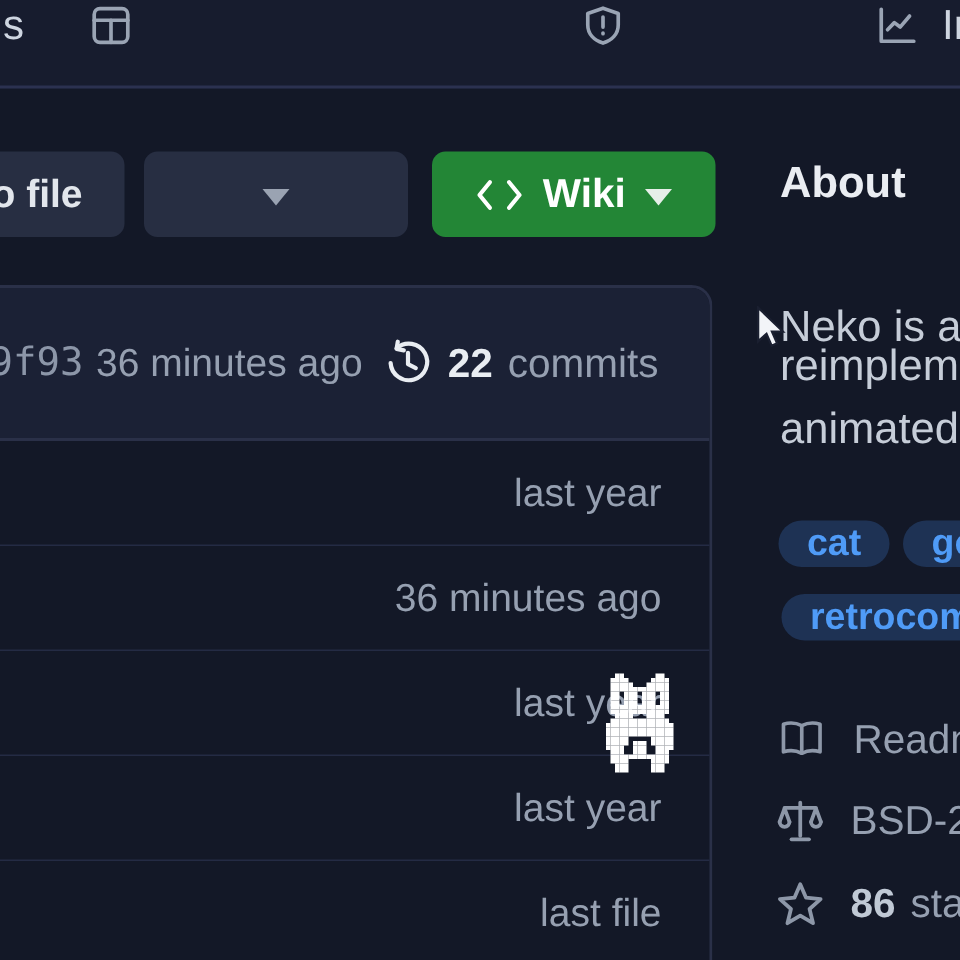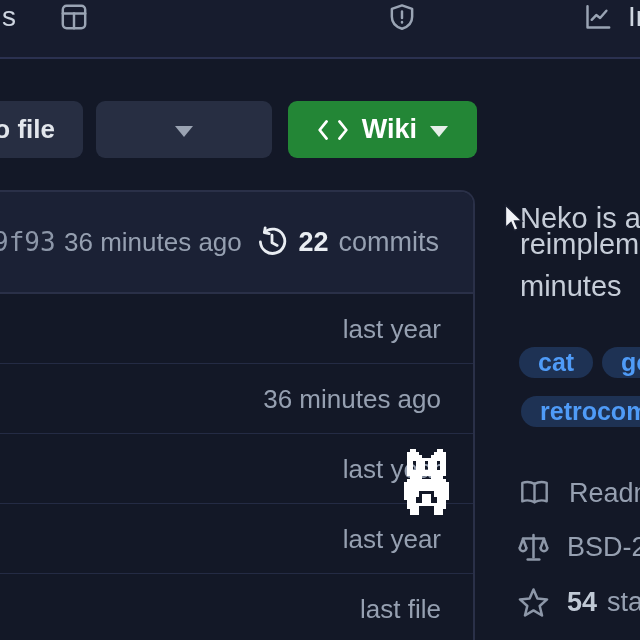--- a/index.html
+++ b/index.html
@@ -136,23 +136,24 @@
         </div>
         <div class="file-row">
           <span class="file-time">last year</span>
         </div>
         <div class="file-row">
           <span class="file-time">last file</span>
         </div>
       </div>
   </div>
 
+  <div class="about-title">About</div>
   <div class="desc-line desc-0">Neko is a</div>
   <div class="desc-line desc-1">reimplem</div>
-  <div class="desc-line desc-2">minutes</div>
+  <div class="desc-line desc-2">animated</div>
 
   <div class="topic topic-cat">cat</div>
   <div class="topic topic-go">go</div>
   <div class="topic topic-retro">retrocomp</div>
 
   <div class="meta-row meta-0">
     <svg class="meta-icon" width="33" height="30" viewBox="0 0 16 16">
       <path d="M1.5,2.6 C3.6,1.9 5.7,1.9 8,3.1 C10.3,1.9 12.4,1.9 14.5,2.6 L14.5,12.4 C12.4,11.7 10.3,11.7 8,12.9 C5.7,11.7 3.6,11.7 1.5,12.4 Z"></path>
       <line x1="8" y1="3.1" x2="8" y2="12.9"></line>
     </svg>
@@ -167,21 +168,21 @@
       <polyline points="11.7,8.2 13.4,3.6 15.1,8.2"></polyline>
       <path d="M11.7,8.2 A1.7,1.7 0 0 0 15.1,8.2"></path>
       <line x1="5" y1="14.2" x2="11" y2="14.2"></line>
     </svg>
     <span>BSD-2</span>
   </div>
   <div class="meta-row meta-2">
     <svg class="meta-icon" width="31" height="31" viewBox="0 0 16 16">
       <polygon points="8,1.3 10,5.9 15,6.4 11.2,9.8 12.4,14.7 8,12.1 3.6,14.7 4.8,9.8 1,6.4 6,5.9"></polygon>
     </svg>
-    <span class="count">54</span>
+    <span class="count">86</span>
     <span>sta</span>
   </div>
 
   <div class="neko" id="neko">
       <div class="px" style="left: 6px; top: 0px; background: rgb(255, 255, 255);"></div>
       <div class="px" style="left: 9px; top: 0px; background: rgb(255, 255, 255);"></div>
       <div class="px" style="left: 33px; top: 0px; background: rgb(255, 255, 255);"></div>
       <div class="px" style="left: 36px; top: 0px; background: rgb(255, 255, 255);"></div>
       <div class="px" style="left: 3px; top: 3px; background: rgb(255, 255, 255);"></div>
       <div class="px" style="left: 6px; top: 3px; background: rgb(255, 255, 255);"></div>

